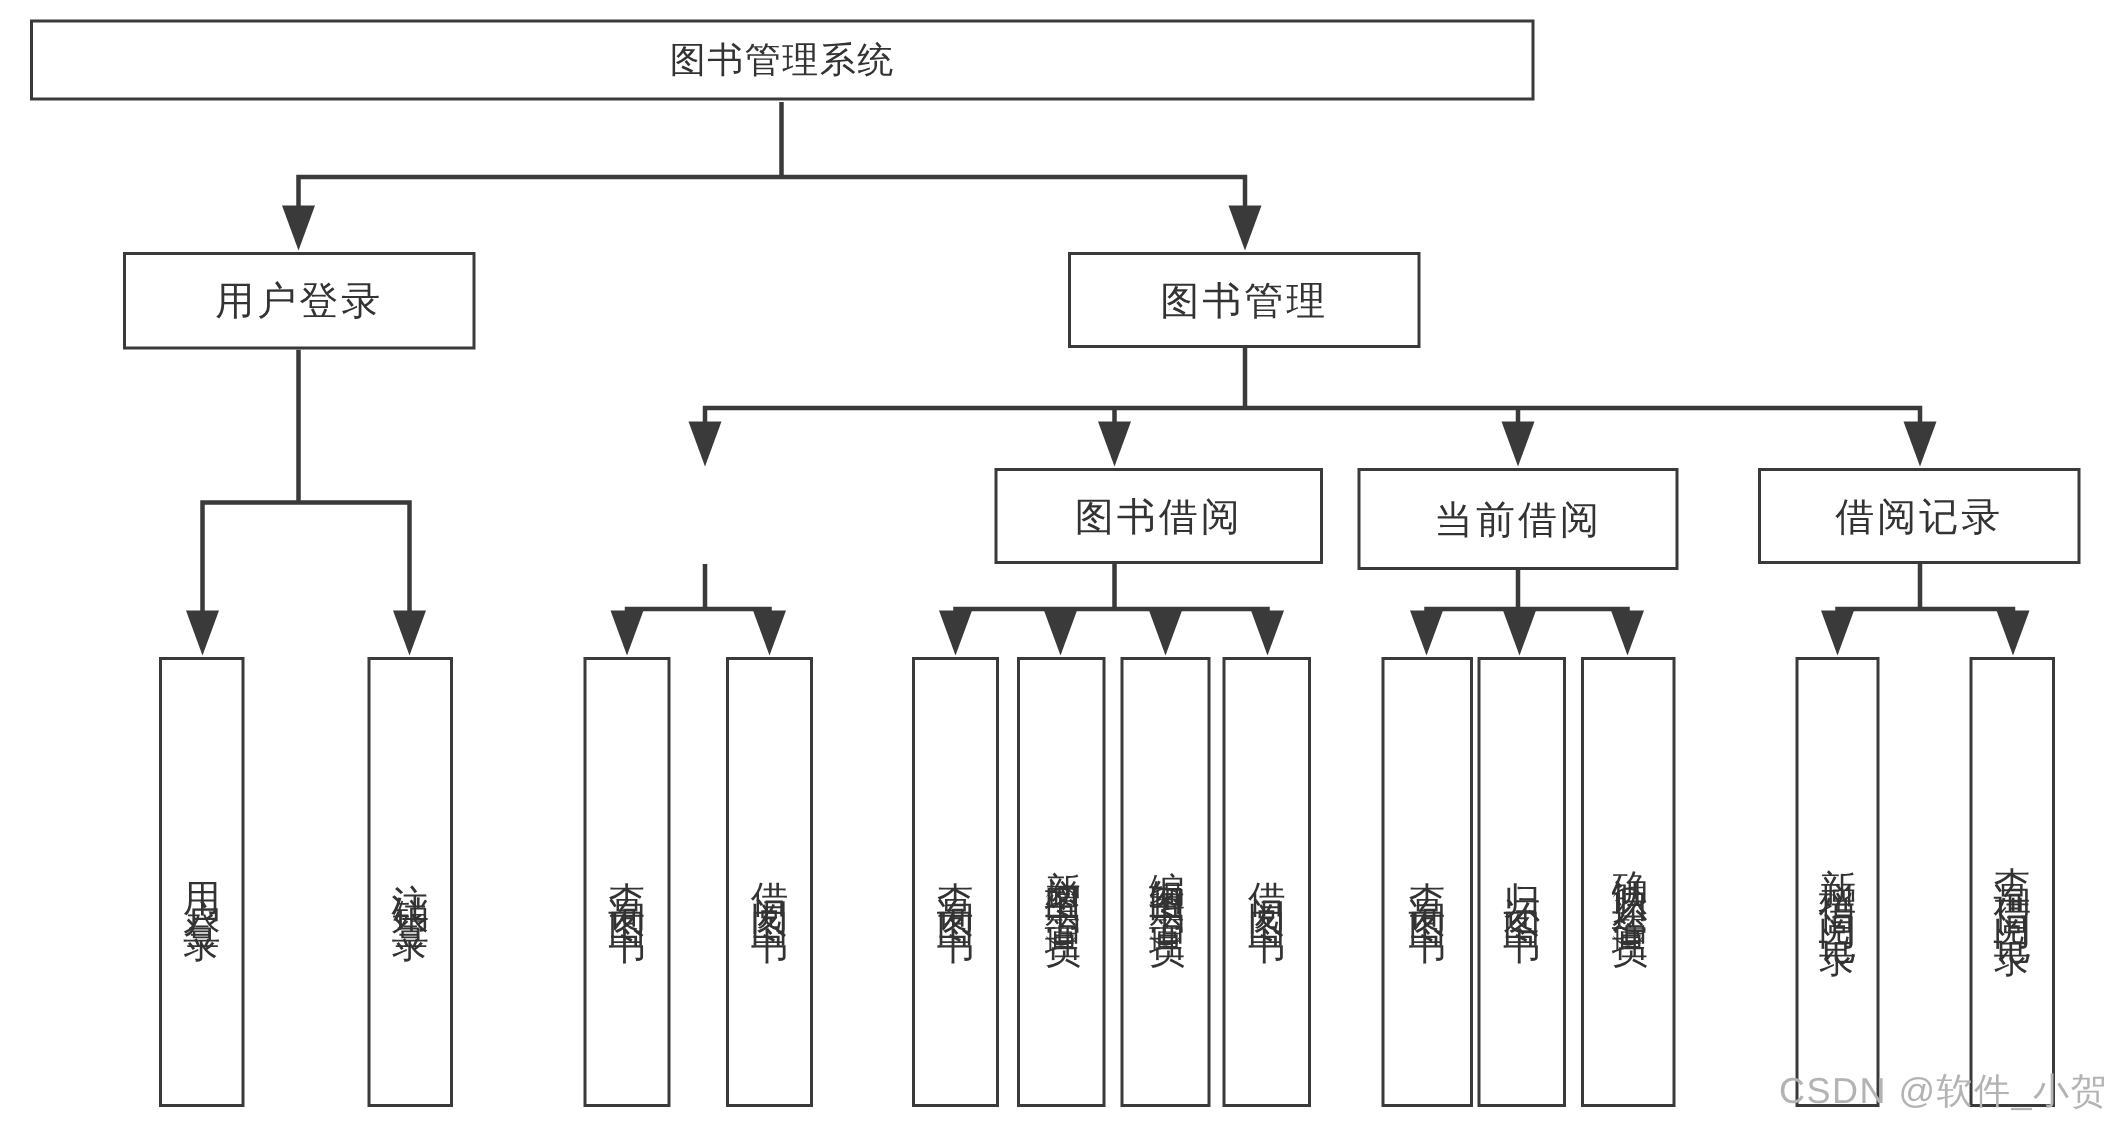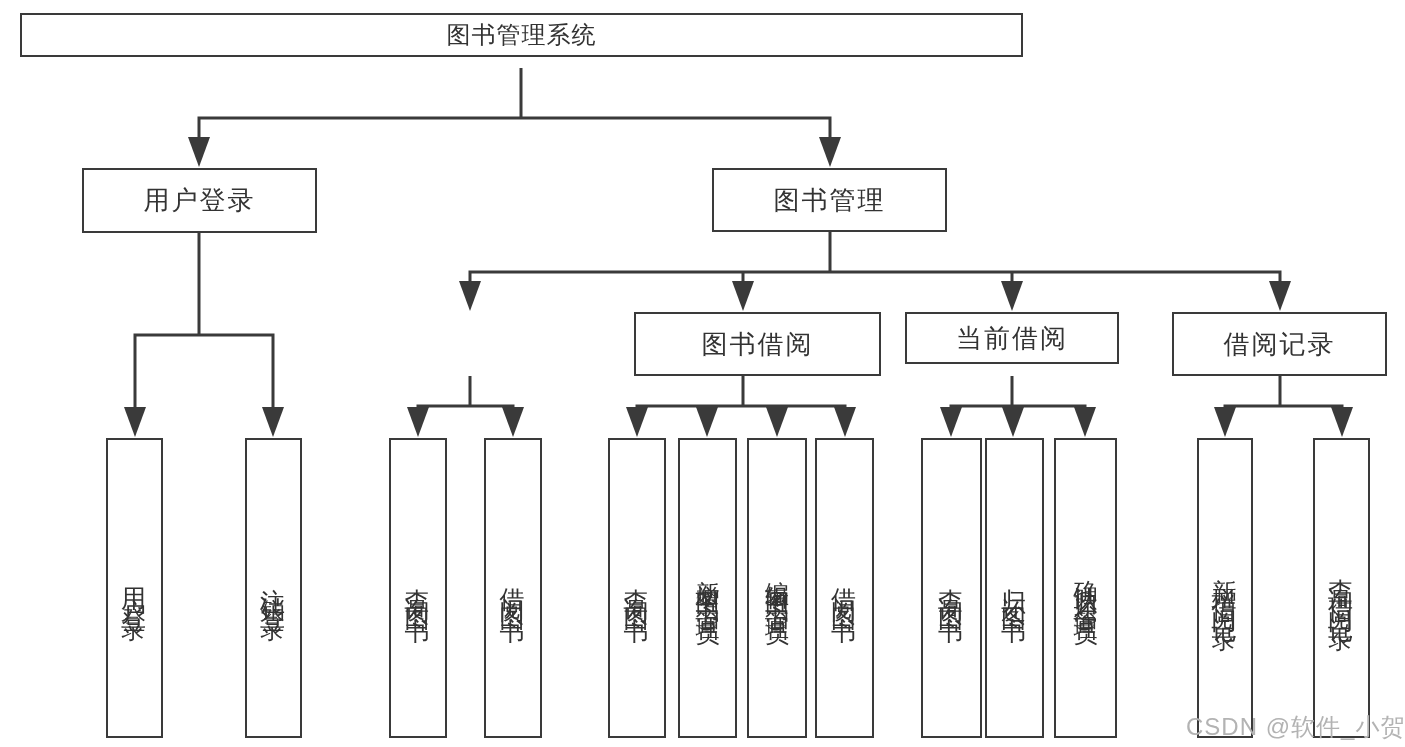--- a/index.html
+++ b/index.html
@@ -35,28 +35,28 @@
   .node.leaf {
     writing-mode: vertical-rl;
     text-orientation: mixed;
     font-size: 25px;
     letter-spacing: 10px;
     white-space: normal;
   }
   .node.leaf.long { font-size: 24px; letter-spacing: 6px; }
 
   
-  #root-box { left: 20px;  top: 13px;  width: 1003px; height: 44px; }
+  #root-box { left: 20px;  top: 13px;  width: 1003px; height: 54px; }
   
   #l2-0 { left: 82px;  top: 168px; width: 235px; height: 65px; }
   #l2-1 { left: 712px; top: 168px; width: 235px; height: 64px; }
   
   #l3-0 { left: 362px;  top: 312px; width: 215px; height: 64px; }
-  #l3-1 { left: 634px;  top: 312px; width: 247px; height: 64px; }
-  #l3-2 { left: 905px;  top: 312px; width: 214px; height: 52px; }
+  #l3-1 { left: 663px;  top: 312px; width: 219px; height: 64px; }
+  #l3-2 { left: 905px;  top: 312px; width: 214px; height: 68px; }
   #l3-3 { left: 1172px; top: 312px; width: 215px; height: 64px; }
   
   .node.leaf { top: 438px; height: 300px; }
   #lf-0  { left: 106px;  width: 57px; }
   #lf-1  { left: 245px;  width: 57px; }
   #lf-2  { left: 389px;  width: 58px; }
   #lf-3  { left: 484px;  width: 58px; }
   #lf-4  { left: 608px;  width: 58px; }
   #lf-5  { left: 678px;  width: 59px; }
   #lf-6  { left: 747px;  width: 60px; }

